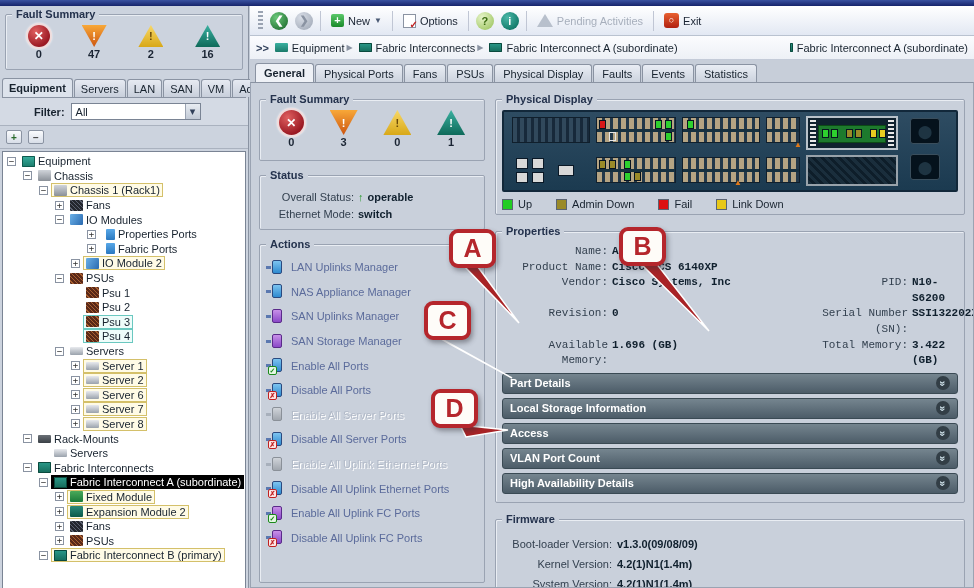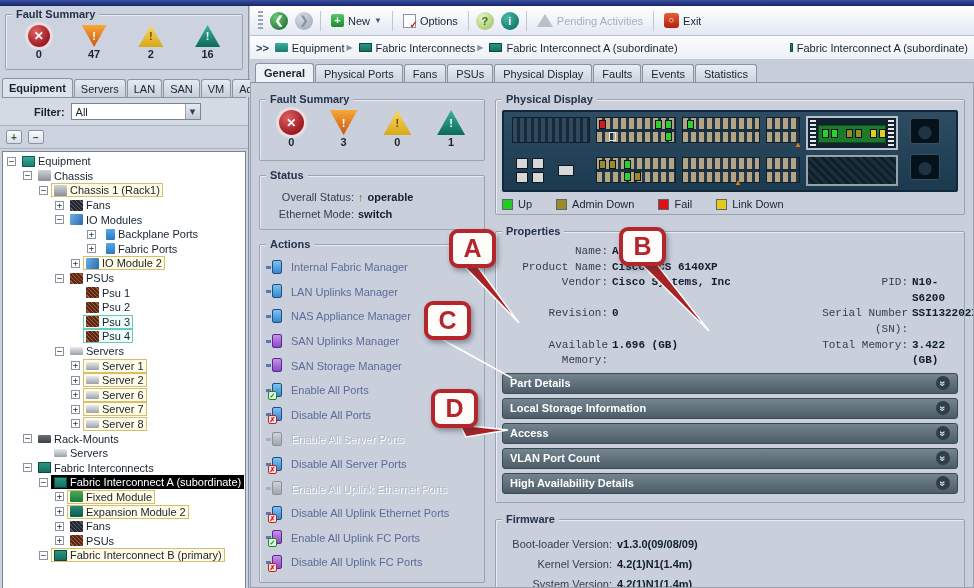--- a/index.html
+++ b/index.html
@@ -345,21 +345,21 @@
             <span class="ticon iomodule"></span>
             <span class="tlabel">IO Modules</span>
           </span>
         </div>
 
 
         <div class="trow" style="padding-left: 84px;">
           <span class="exp plus"></span>
           <span class="node">
             <span class="ticon port"></span>
-            <span class="tlabel">Backplane Ports</span>
+            <span class="tlabel">Properties Ports</span>
           </span>
         </div>
 
         <div class="trow" style="padding-left: 84px;">
           <span class="exp plus"></span>
           <span class="node">
             <span class="ticon port"></span>
             <span class="tlabel">Fabric Ports</span>
           </span>
         </div>
@@ -676,27 +676,20 @@
                 <span class="sval">switch</span>
               </div>
 
             </div>
         </div>
 
         <div class="gbox actions-box">
           <span class="gtitle">Actions</span>
           <div>
 
-              <div class="act">
-                <span class="aicon">
-                  <span class="pbody blue"></span>
-
-                </span>
-                <span>Internal Fabric Manager</span>
-              </div>
 
               <div class="act">
                 <span class="aicon">
                   <span class="pbody blue"></span>
 
                 </span>
                 <span>LAN Uplinks Manager</span>
               </div>
 
               <div class="act">

